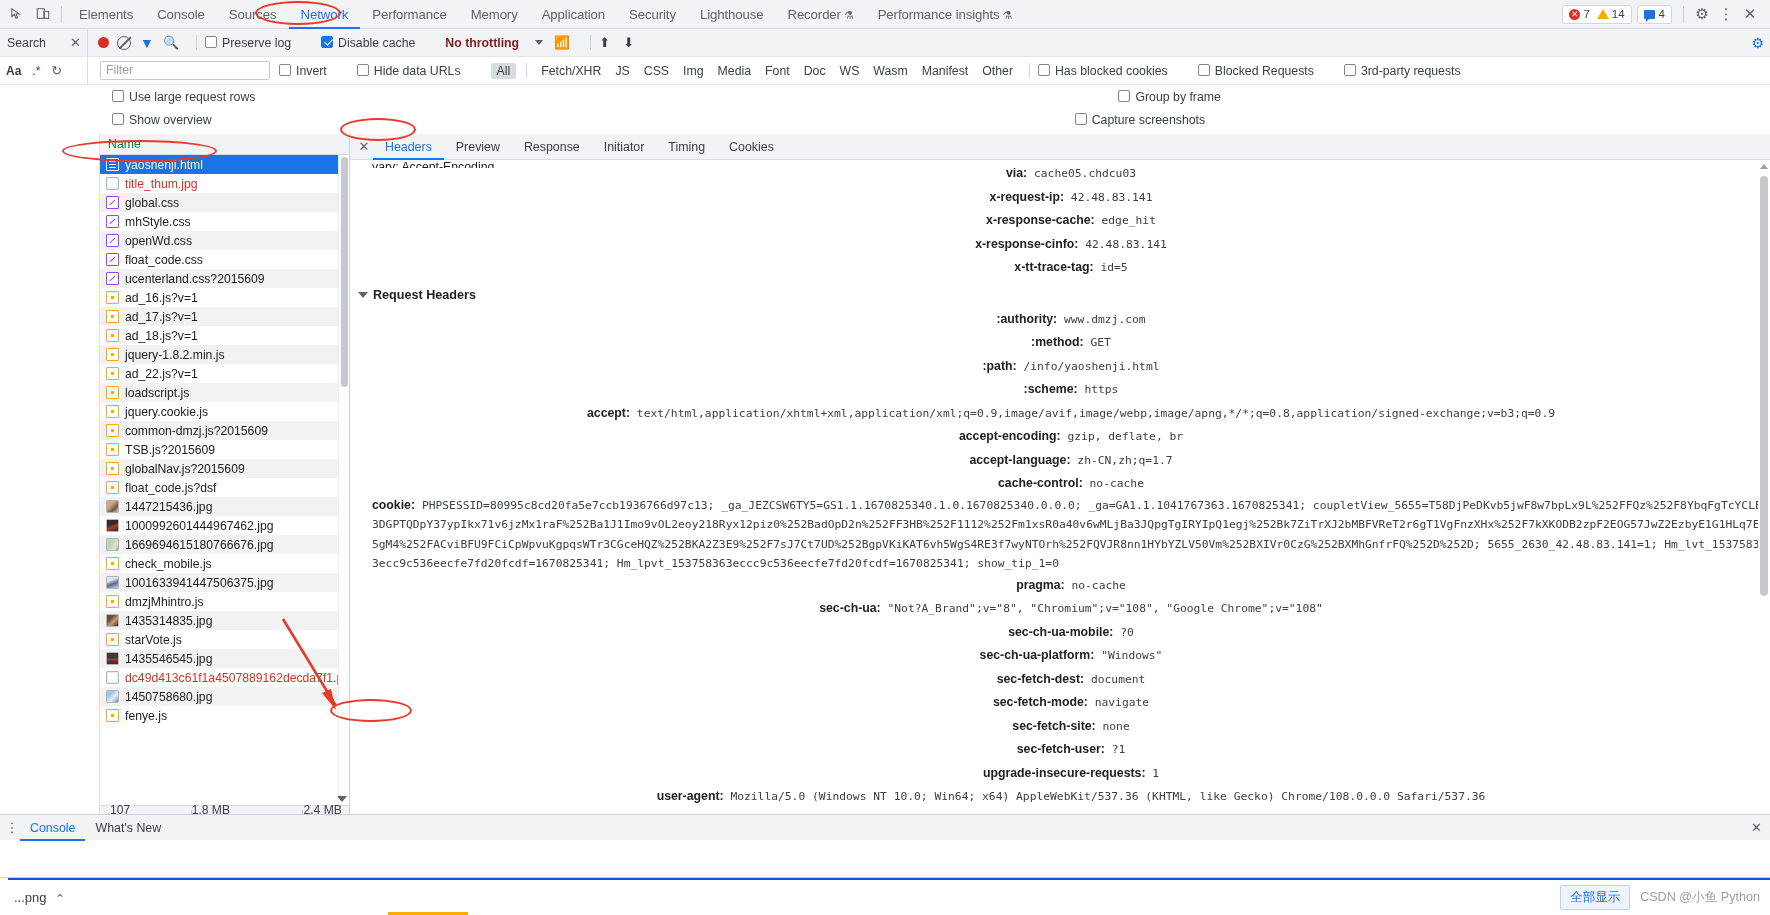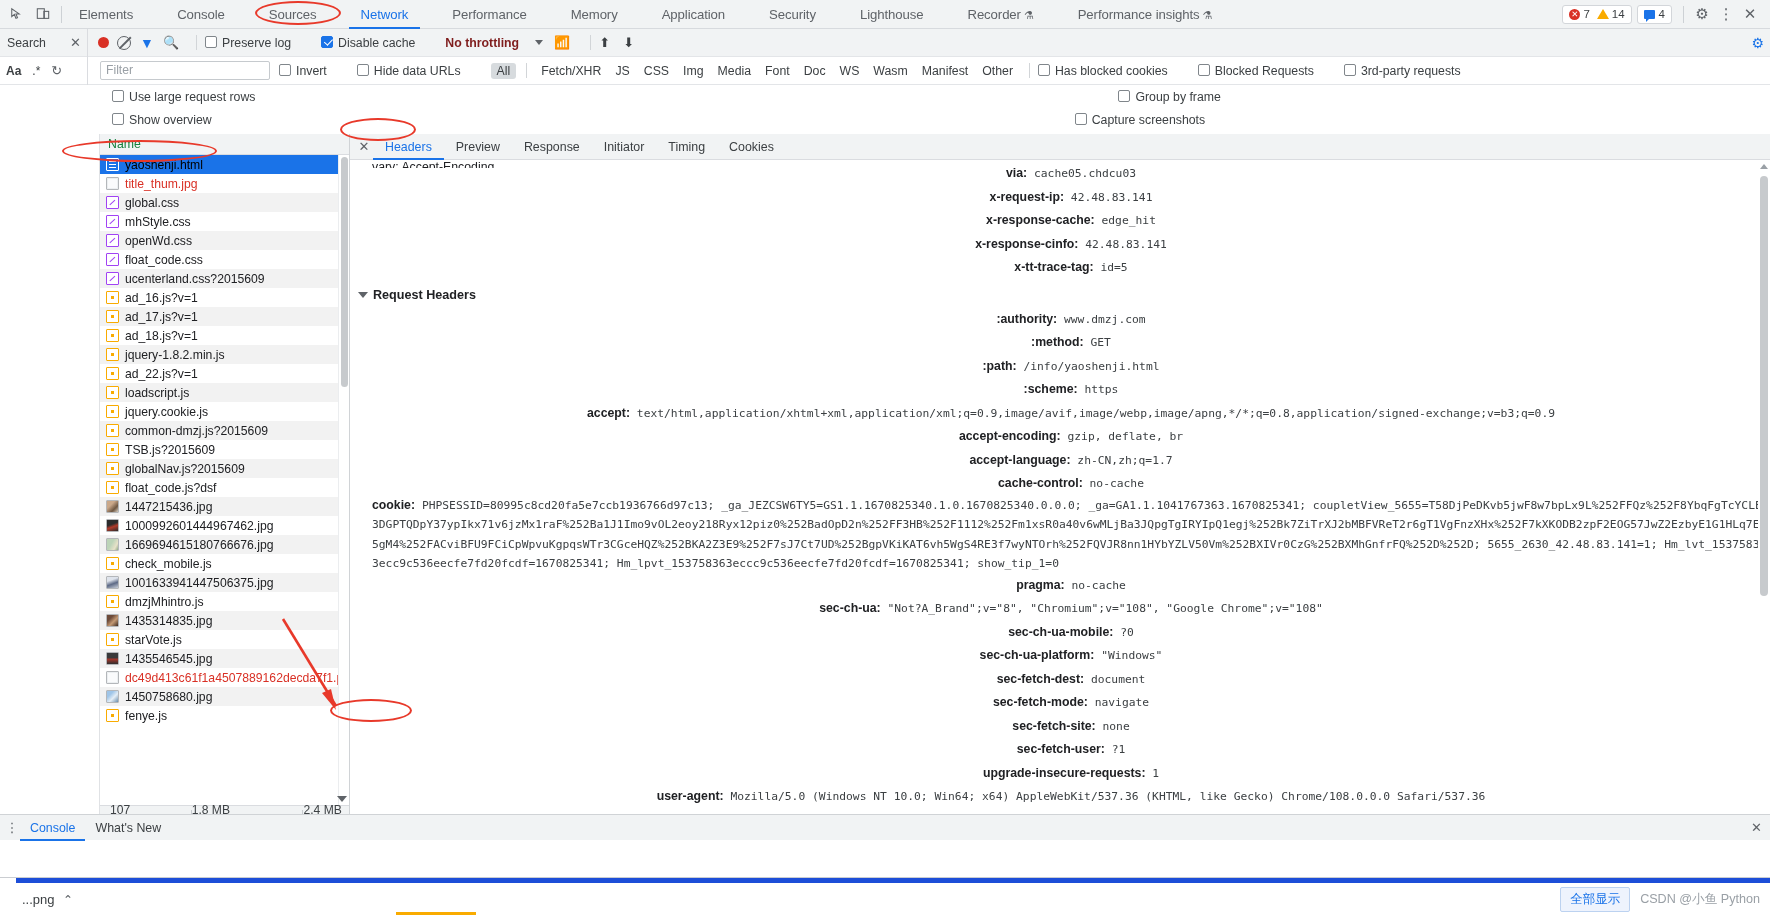--- a/index.html
+++ b/index.html
@@ -34,21 +34,21 @@
     position: relative;
   }
   .tb-icon {
     width: 26px; height: 26px;
     display: flex; align-items: center; justify-content: center;
     color: #5f6368;
   }
   .tb-sep {
     width: 1px; height: 17px; background: #cdd1d5; margin: 0 5px;
   }
-  .tabs { display: flex; align-items: center; height: 29px; gap: 20px; }
+  .tabs { display: flex; align-items: center; height: 29px; }
   .tab {
     position: relative;
     padding: 0 12px; height: 29px; line-height: 29px;
     font-size: 13.2px; color: #5f6368;
     white-space: nowrap;
     letter-spacing: -0.1px;
   }
   .tab.active { color: #1a73e8; }
   .tab.active::after {
     content: ''; position: absolute; left: 0; right: 0; bottom: 0;
@@ -194,21 +194,21 @@
     font-size: 12.3px; color: #15803d; padding-left: 8px;
     font-weight: 400;
   }
   .rows { flex: 1; overflow: hidden; position: relative; }
   .row {
     display: flex; align-items: center; height: 19px;
     font-size: 12.2px; color: #202124; padding-left: 6px;
     white-space: nowrap; overflow: hidden;
   }
   .row.odd { background: #f2f2f2; }
-  .row.selected { background: #1a73e8; color: #000000; }
+  .row.selected { background: #1a73e8; color: #fef9c3; }
   .row.err { color: #d93025; }
   .row .ic {
     width: 13px; height: 13px; margin-right: 6px; flex: 0 0 13px;
     border-radius: 1px; position: relative;
   }
   .ic-doc { background: #fff; border: 1px solid #9aa0a6; }
   .ic-doc::after {
     content: ''; position: absolute; left: 2px; top: 2px; right: 2px;
     height: 1px; background: #9aa0a6;
     box-shadow: 0 3px 0 #9aa0a6, 0 6px 0 #9aa0a6;
@@ -344,22 +344,22 @@
   }
   .dtab2.active { color: #1a73e8; }
   .dtab2.active::after {
     content: ''; position: absolute; left: 0; right: 0; bottom: 0;
     height: 2px; background: #1a73e8;
   }
   .drawer-right { margin-left: auto; padding-right: 8px; color: #5f6368; font-size: 13px; }
 
   
   .downloadbar {
-    position: absolute; left: 16px; right: 0; bottom: 0; height: 37px;
-    background: #ffffff; border-top: 5px solid #1d4ed8;
+    position: absolute; left: 8px; right: 0; bottom: 0; height: 37px;
+    background: #ffffff; border-top: 2px solid #1d4ed8;
     display: flex; align-items: center;
   }
   .dl-item {
     display: flex; align-items: center; padding-left: 6px;
     font-size: 13px; color: #3c4043;
   }
   .dl-caret {
     margin-left: 8px; color: #5f6368; font-size: 12px;
     transform: rotate(180deg); display: inline-block;
   }

